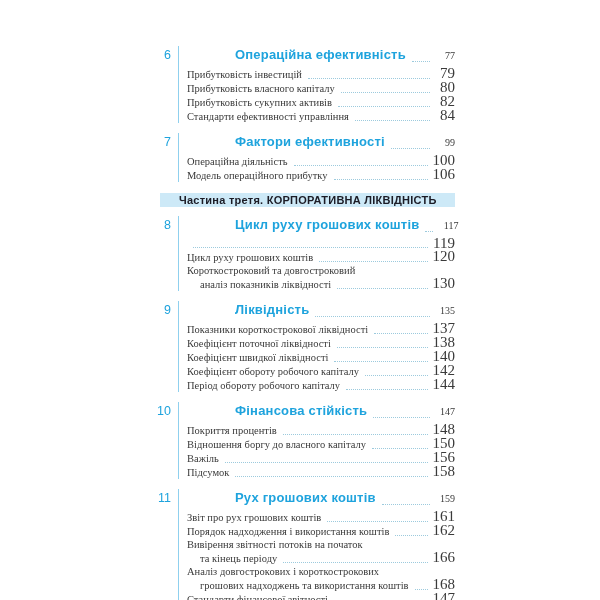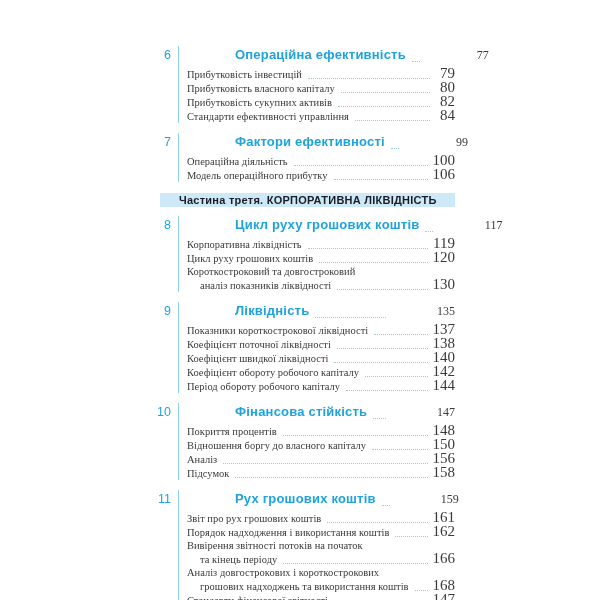--- a/index.html
+++ b/index.html
@@ -82,21 +82,21 @@
   }
   .pg {
     flex: 0 0 auto;
     min-width: 20px;
     text-align: right;
     font-family: "Liberation Serif", serif;
     font-size: 15px;
     color: var(--ink);
     white-space: nowrap;
   }
-  .title-row .pg { font-size: 12px; margin-left: 44px; }
+  .title-row .pg { font-size: 10px; }
   
   .band {
     margin: 11px 0 9px 6px;
     height: 14px;
     background: var(--band-bg);
     display: flex;
     align-items: center;
     padding-left: 19px;
     font-family: "Liberation Sans", sans-serif;
     font-weight: 700;
@@ -154,21 +154,20 @@
       <div class="band">
         <span>Частина третя. КОРПОРАТИВНА ЛІКВІДНІСТЬ</span>
       </div>
       <div class="chapter">
         <div class="num">8</div>
         <div class="chapter-body"><span></span><div class="row title-row">
             <span class="title">Цикл руху грошових коштів</span>
             <span class="leader"></span>
             <span class="pg">117</span>
           </div><div class="row item-row">
-            <span class="itext">Корпоративна ліквідність</span>
             <span class="leader"></span>
             <span class="pg">119</span>
           </div><div class="row item-row">
             <span class="itext">Цикл руху грошових коштів</span>
             <span class="leader"></span>
             <span class="pg">120</span>
           </div><div class="row item-row">
             <span class="itext">Короткостроковий та довгостроковий</span>
           </div><div class="row item-row">
             <span class="itext cont">аналіз показників ліквідності</span>
@@ -212,21 +211,21 @@
             <span class="pg">147</span>
           </div><div class="row item-row">
             <span class="itext">Покриття процентів</span>
             <span class="leader"></span>
             <span class="pg">148</span>
           </div><div class="row item-row">
             <span class="itext">Відношення боргу до власного капіталу</span>
             <span class="leader"></span>
             <span class="pg">150</span>
           </div><div class="row item-row">
-            <span class="itext">Аналіз</span>
+            <span class="itext">Важіль</span>
             <span class="leader"></span>
             <span class="pg">156</span>
           </div><div class="row item-row">
             <span class="itext">Підсумок</span>
             <span class="leader"></span>
             <span class="pg">158</span>
           </div></div>
       </div>
       <div class="chapter">
         <div class="num">11</div>

